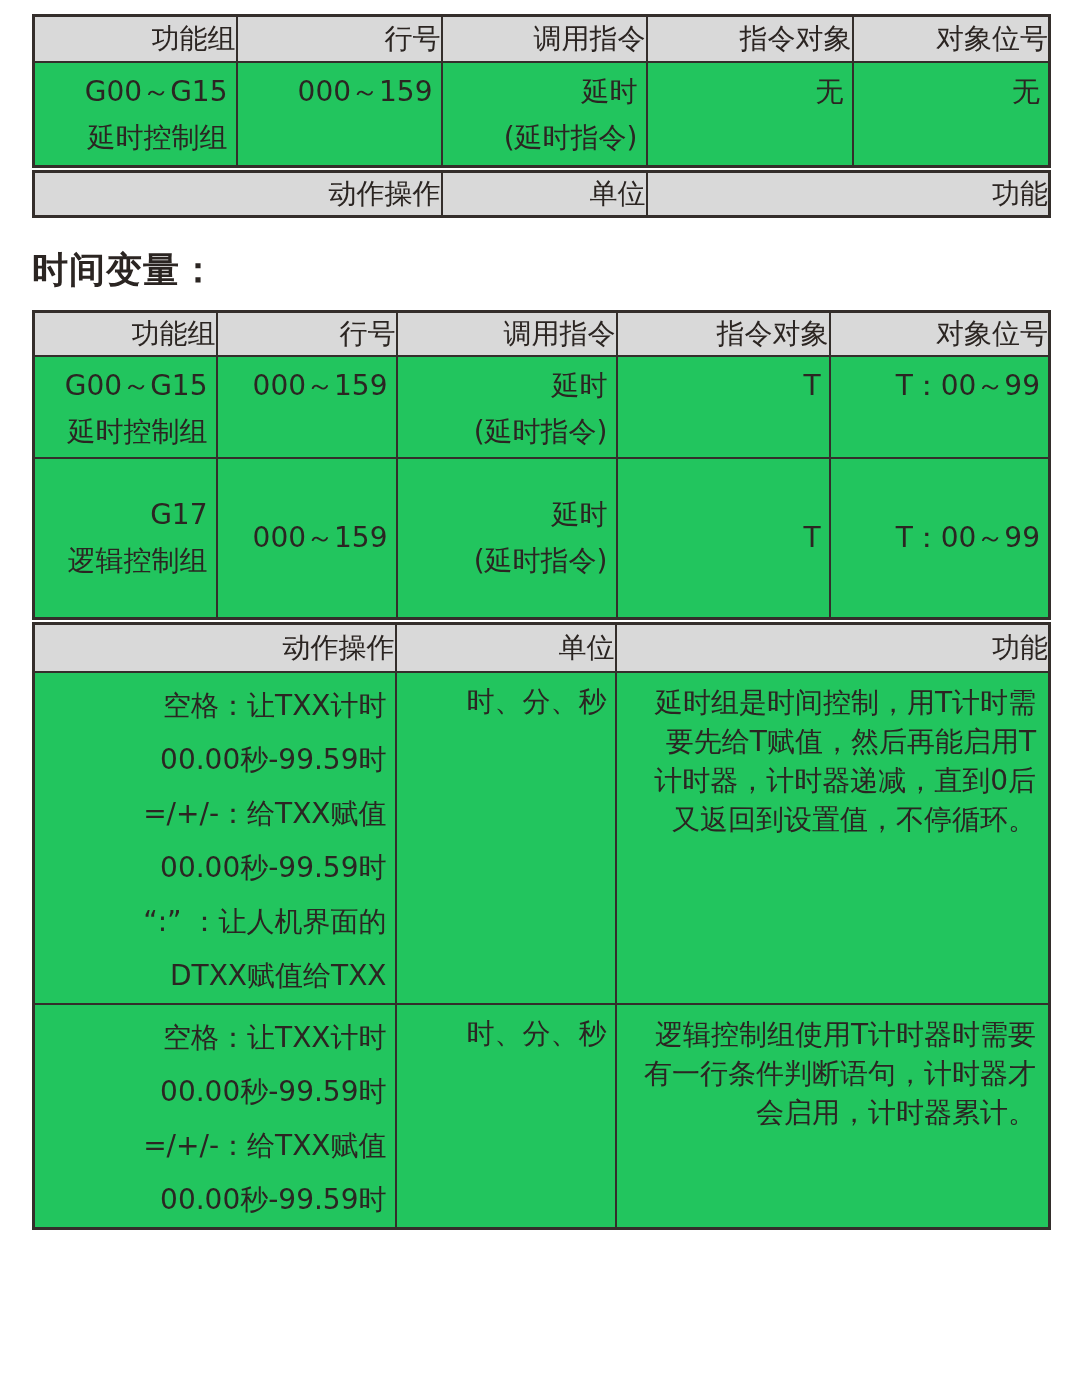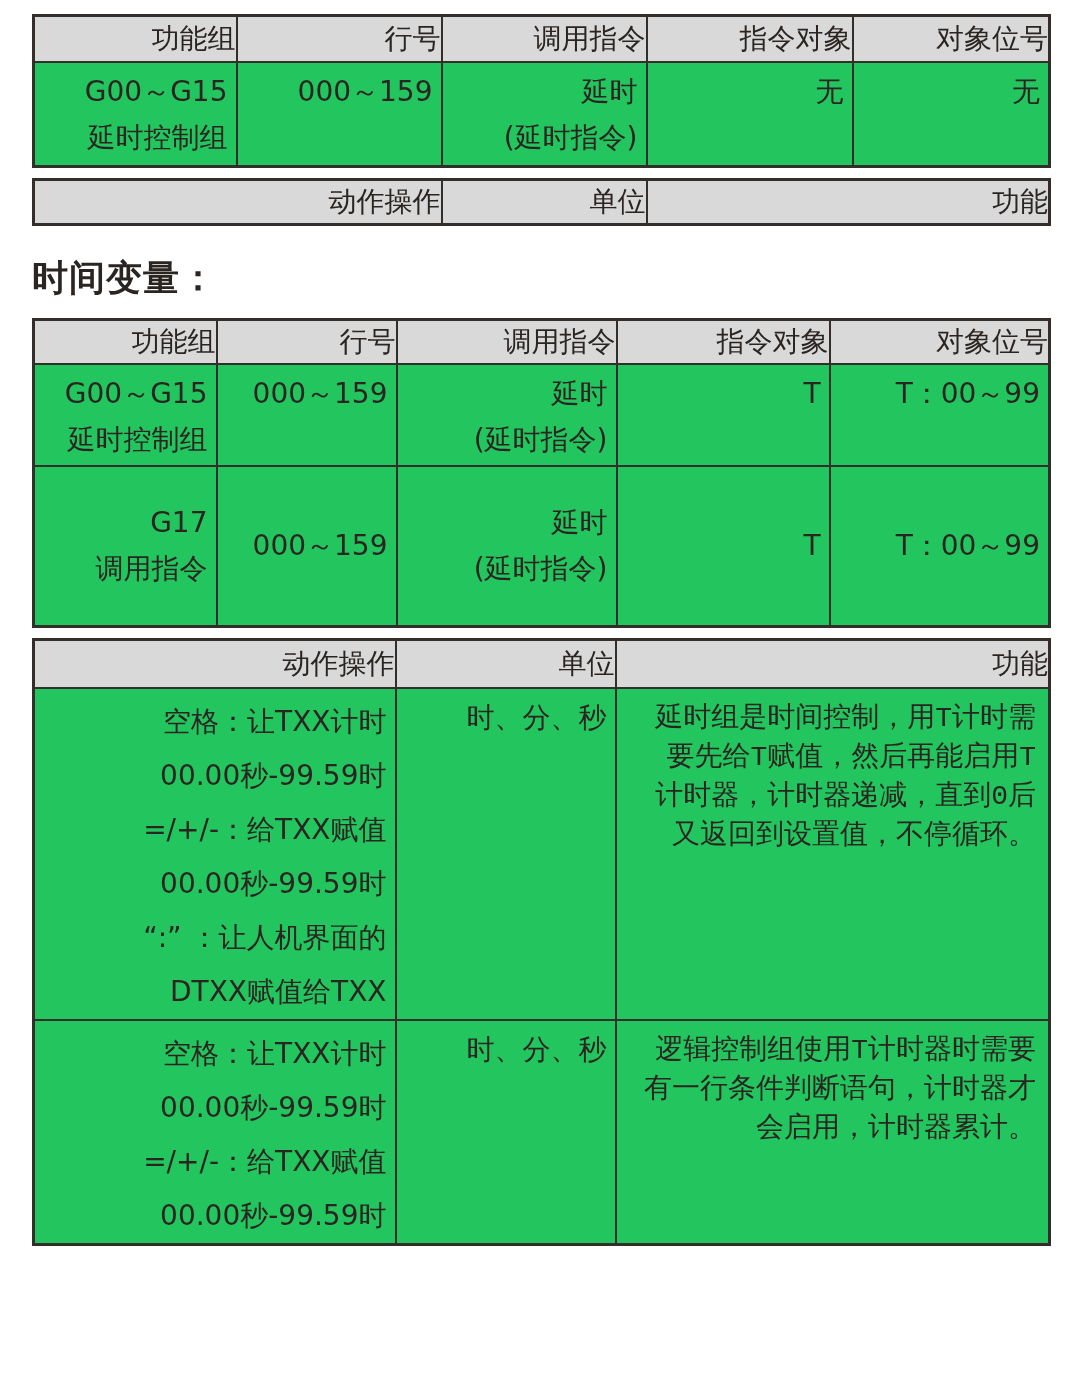--- a/index.html
+++ b/index.html
@@ -17,21 +17,21 @@
   .page{padding:14px 32px 0 32px;}
   .sec-title{
     font-size:36px;font-weight:700;letter-spacing:1px;
     line-height:1.2;margin:0 0 19px 0;
   }
   .sec-title.second{margin-top:30px;}
   table.t{
     width:1016px;table-layout:fixed;border-collapse:collapse;
     border:3px solid var(--border);
   }
-  table.t + table.t{margin-top:10px;}
+  table.t + table.t{margin-top:2px;}
   .t th,.t td{
     border:2px solid var(--border);
     font-size:28px;font-weight:400;
     text-align:right;
     overflow:hidden;
   }
   .t tr.hdr th{
     background:var(--header-bg);
     vertical-align:middle;line-height:1.1;
     padding:0;
@@ -48,21 +48,21 @@
   .t1a tr.r1 td{height:96px;}
   .t1b tr.hdr th{height:42px;}
   .t1b tr.r1 td{height:160px;}
   .t2a tr.hdr th{height:42px;}
   .t2a tr.r1 td{height:94px;}
   .t2a tr.r2 td{height:158px;vertical-align:middle;padding-top:0;}
   .t2b tr.hdr th{height:46px;}
   .t2b tr.r1 td{height:250px;}
   .t2b tr.r2 td{height:200px;}
   .t2b td.act{line-height:54px;}
-  .t2b td.para{line-height:39px;padding:10px 12px 0 12px;font-family:Liberation Mono, monospace;}
+  .t2b td.para{line-height:39px;padding:10px 12px 0 12px;}
 </style>
 </head>
 <body>
 
 <div class="page">
 
 
   <table class="t t1a">
     <colgroup>
       <col style="width:203px">
@@ -128,21 +128,21 @@
         <td>G00～G15
 延时控制组</td>
         <td>000～159</td>
         <td>延时
 (延时指令)</td>
         <td>T</td>
         <td>T：00～99</td>
       </tr>
       <tr class="r2">
         <td>G17
-调用指令</td>
+逻辑控制组</td>
         <td>000～159</td>
         <td>延时
 (延时指令)</td>
         <td>T</td>
         <td>T：00～99</td>
       </tr>
     </tbody>
   </table>
 
   <table class="t t2b">

